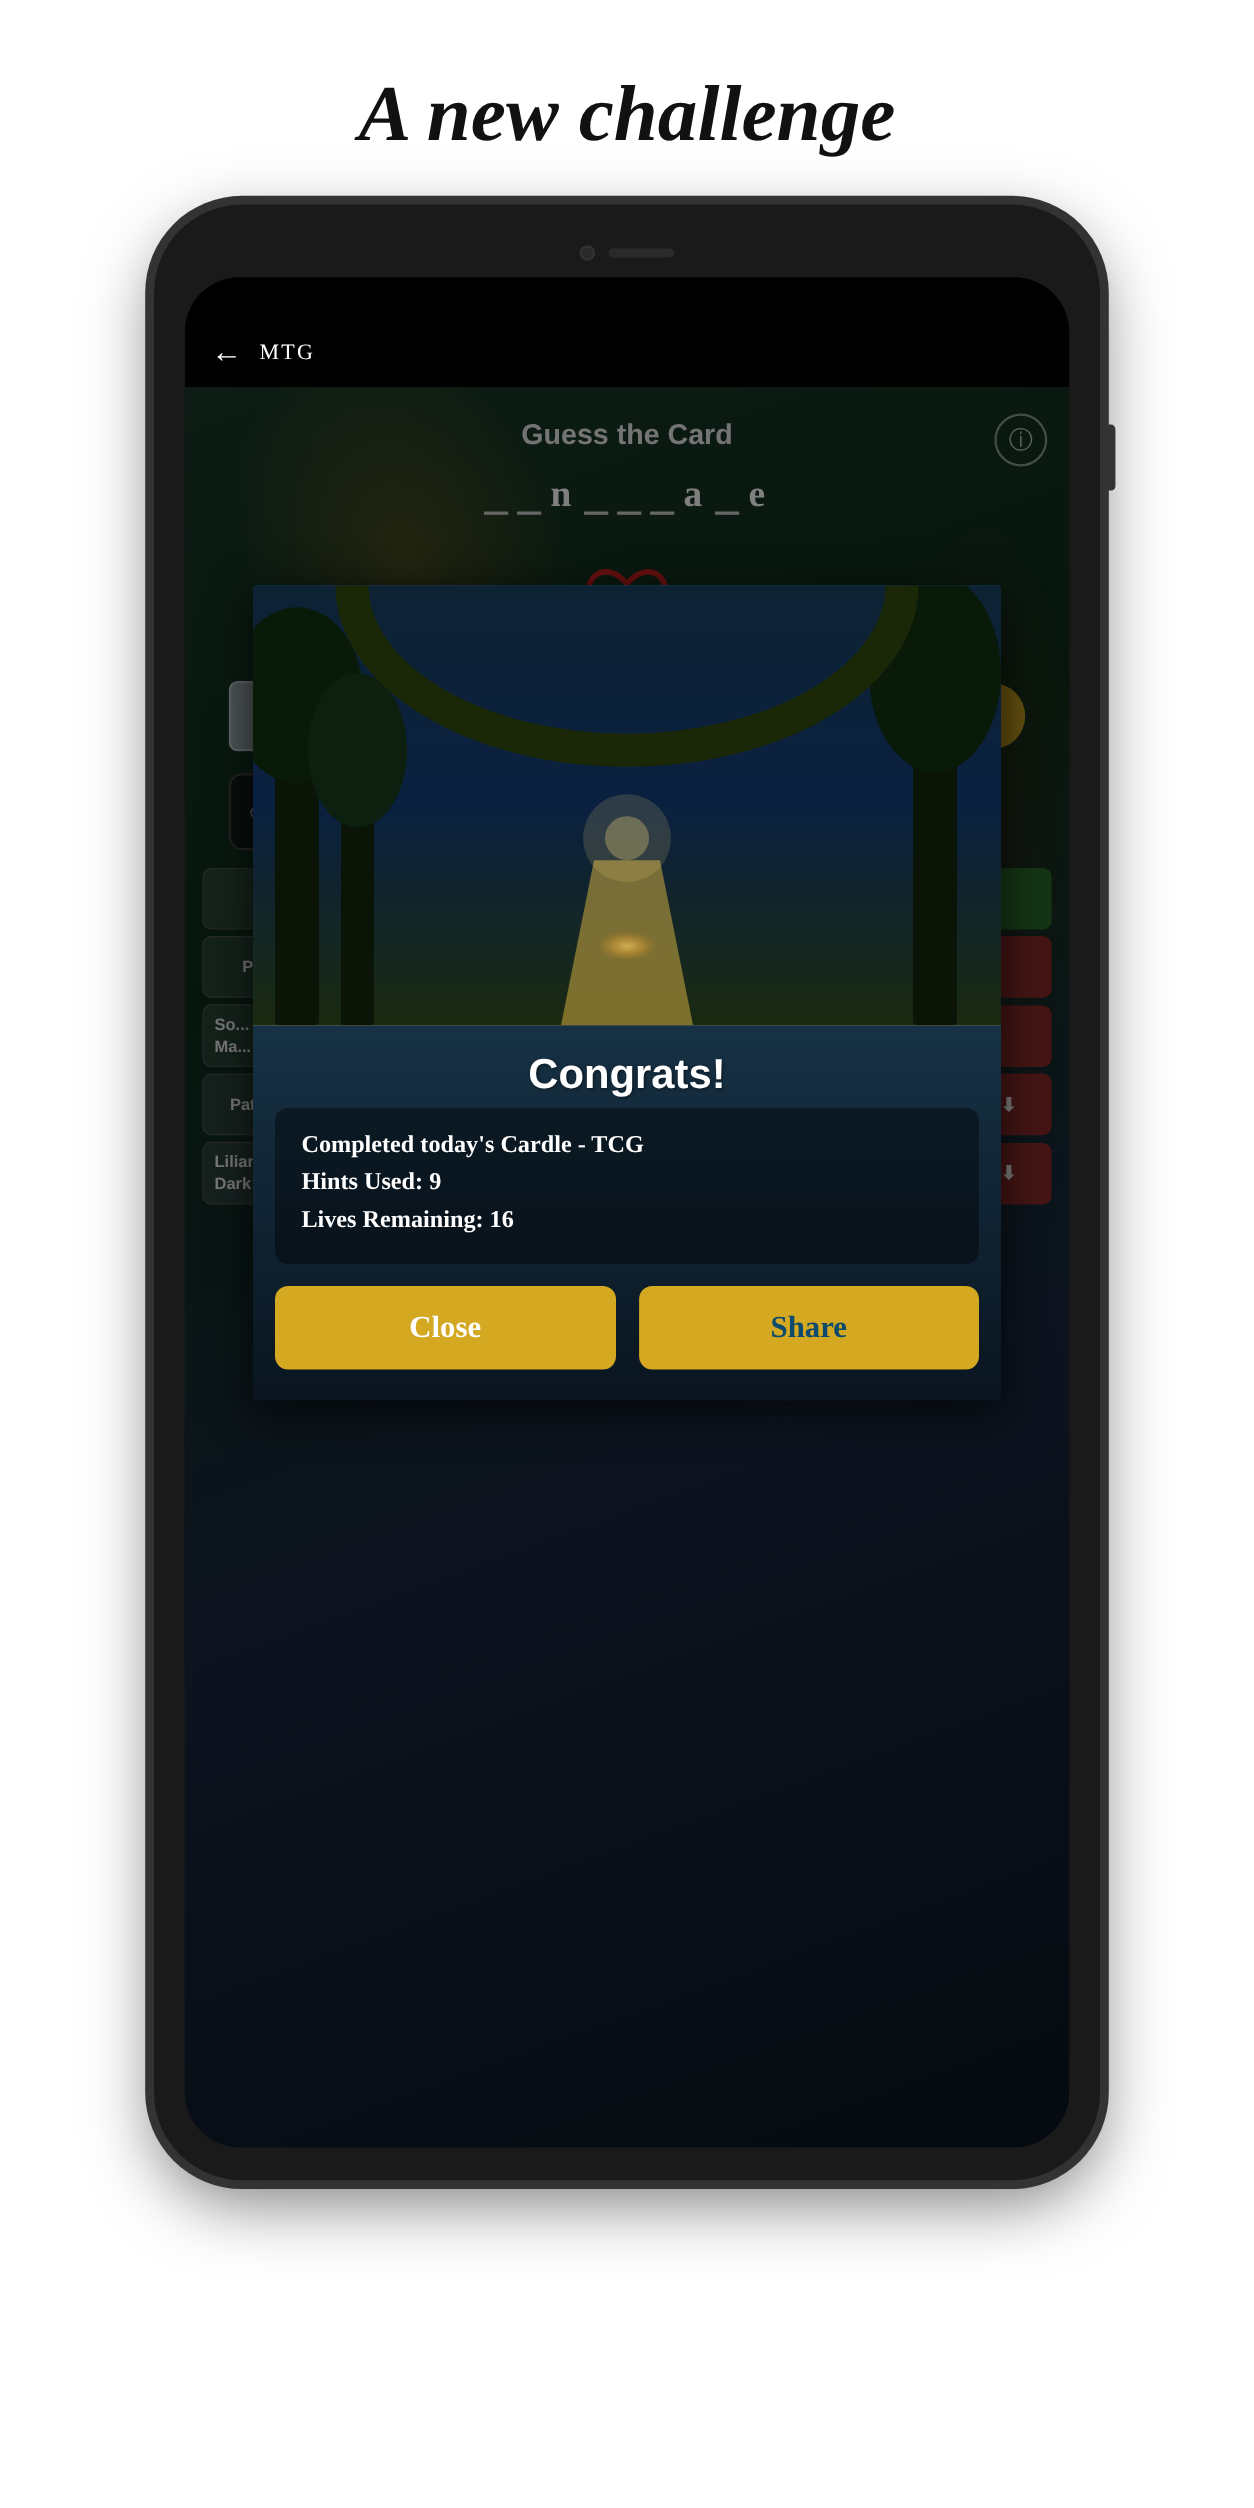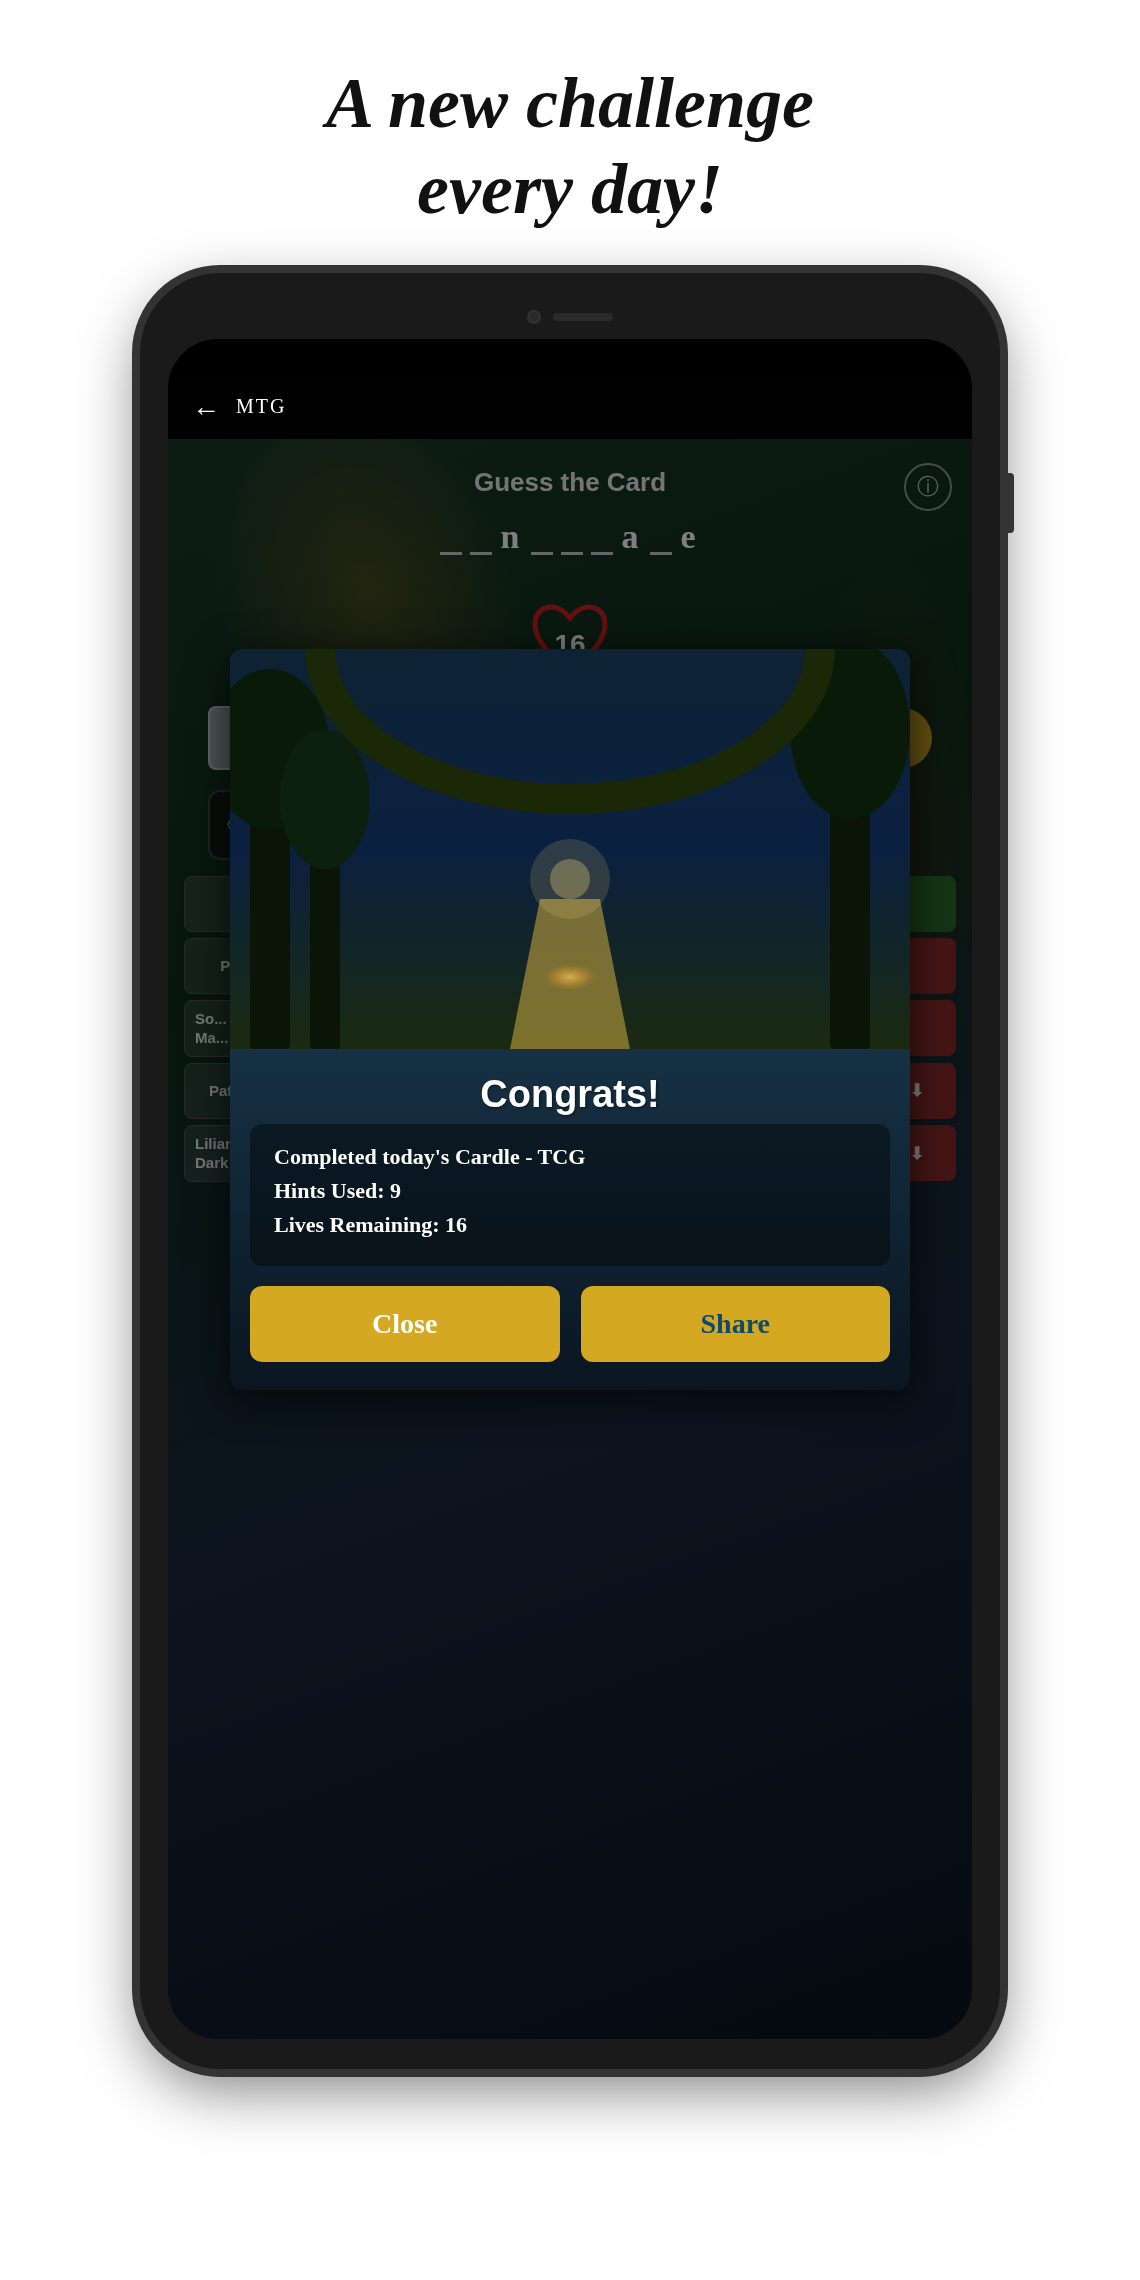--- a/index.html
+++ b/index.html
@@ -257,25 +257,24 @@
       background: rgba(0,0,0,0.5);
       z-index: 10;
       display: flex;
       align-items: flex-start;
       justify-content: center;
       padding-top: 180px;
     }
 
     .modal-card {
       background: linear-gradient(180deg, #0d2233 0%, #1a3a50 40%, #0a1520 100%);
-      border-radius: 14px;
+      border-radius: 4px;
       width: 680px;
       overflow: hidden;
       box-shadow: 0 8px 40px rgba(0,0,0,0.7);
-      margin-top: 30px;
     }
 
     
     .card-art {
       height: 400px;
       background: linear-gradient(180deg, #1a3a50 0%, #0d2233 30%, #1a2a10 60%, #2a3a10 80%, #c0a040 95%, #e0b840 100%);
       position: relative;
       overflow: hidden;
     }
 
@@ -365,21 +364,20 @@
       width: 8px; height: 60px;
       background: #333;
       border-radius: 0 4px 4px 0;
     }
   </style>
 </head>
 <body>
 
 <div class="tagline">
   <span>A new challenge</span><br>
-  <span>every day!</span>
 </div>
 
 <div class="phone-shell">
   <div class="phone-notch">
     <div class="phone-camera"></div>
     <div class="phone-speaker"></div>
   </div>
   <div class="phone-side-vol"></div>
 
   <div class="phone-screen">

